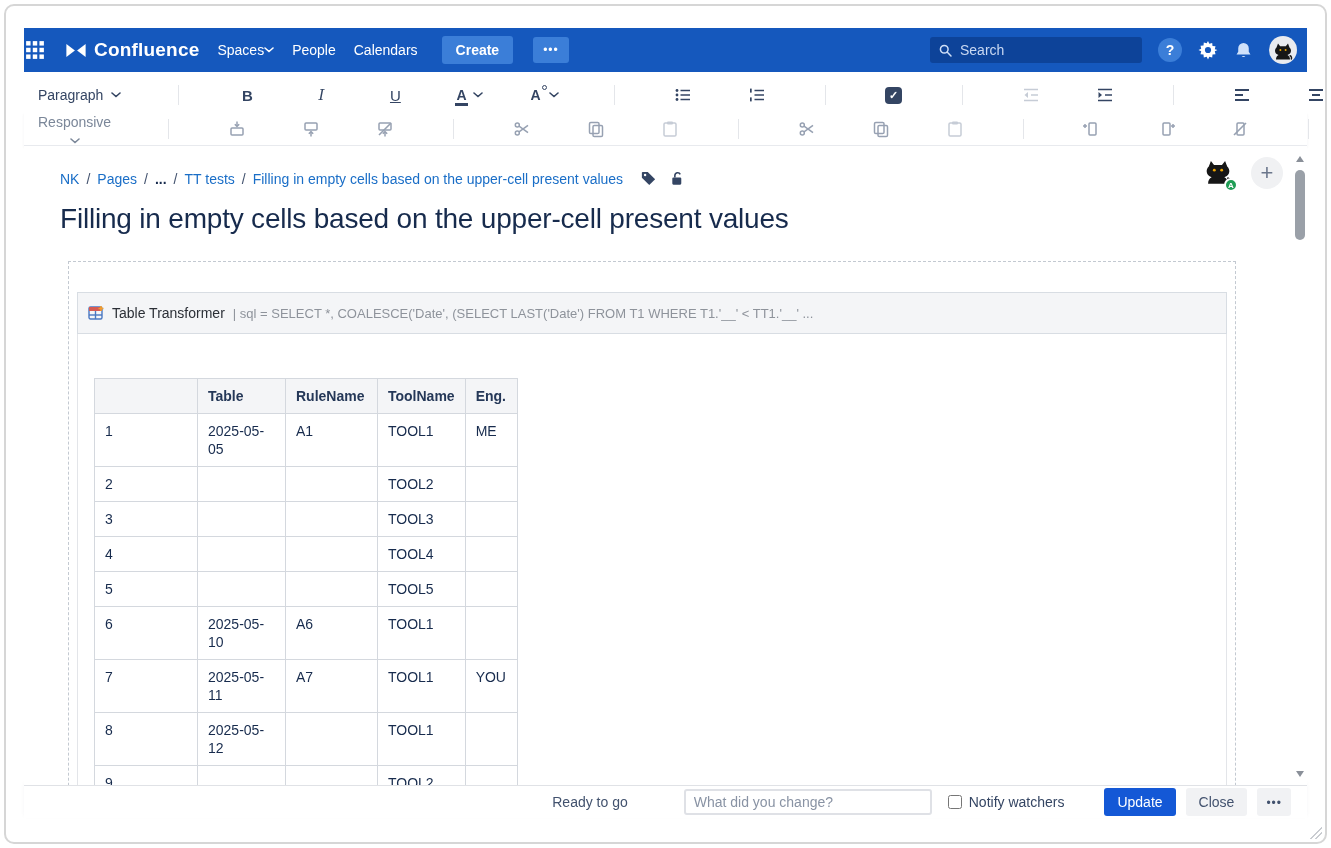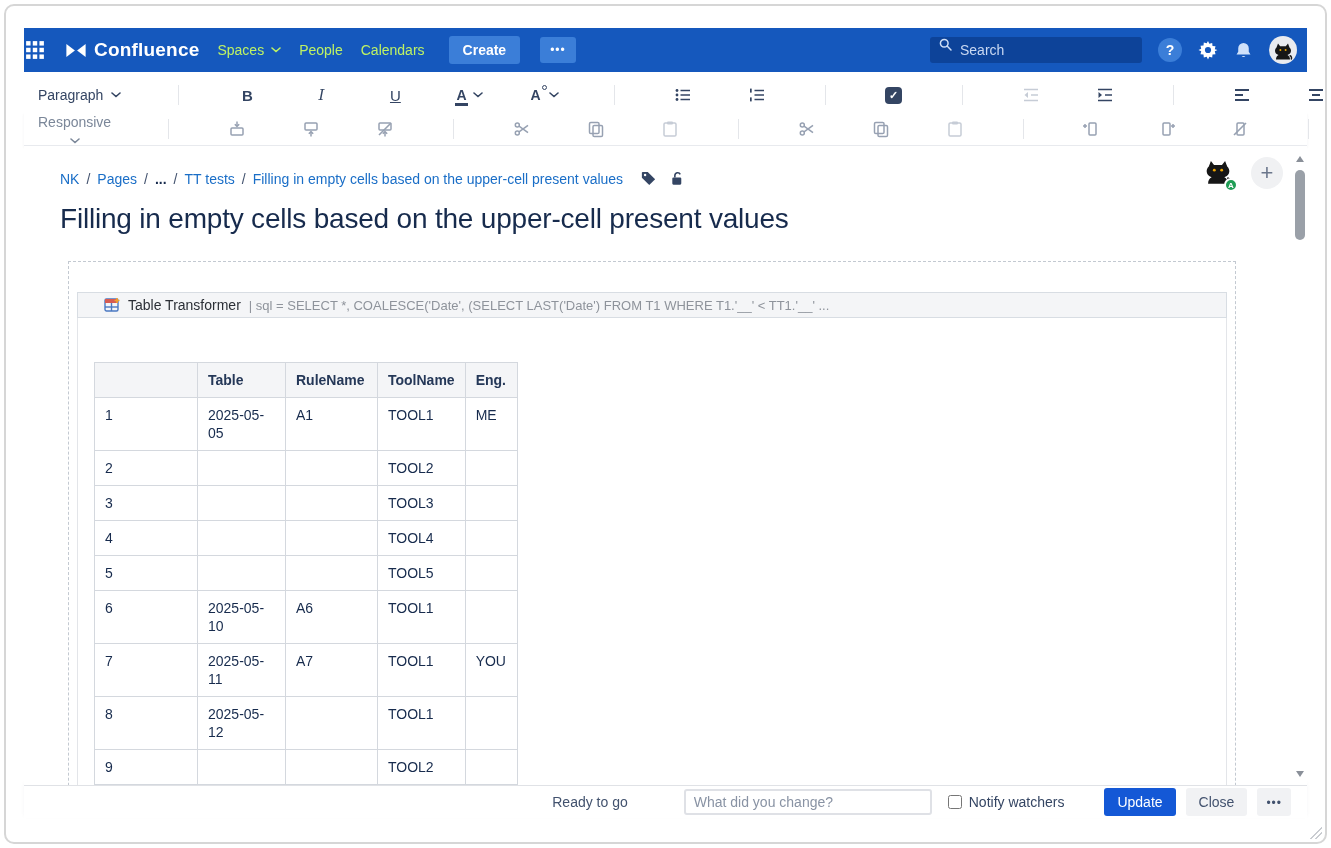--- a/index.html
+++ b/index.html
@@ -9,27 +9,27 @@
   .window { position:absolute; left:4px; top:4px; right:4px; bottom:4px;
             border:2px solid #d6d6d6; border-radius:10px; background:#fff; overflow:hidden; }
   .app { position:absolute; left:18px; right:18px; top:22px; bottom:24px; display:flex; flex-direction:column; }
 
   
   .navbar { height:44px; flex:none; background:#1558bd; display:flex; align-items:center; color:#fff; padding:0 10px 0 1px; }
   .nav-left { display:flex; align-items:center; gap:18px; }
   .appswitch { width:20px; height:20px; color:#fff; cursor:pointer; }
   .logo { display:flex; align-items:center; gap:7px; margin-left:2px; }
   .logo-text { font-size:19px; font-weight:700; letter-spacing:.2px; }
-  .nav-item { font-size:14px; color:#bef264; display:flex; align-items:center; gap:7px; cursor:pointer; }
+  .nav-item { font-size:14px; color:#ffffff; display:flex; align-items:center; gap:0; cursor:pointer; }
   .btn-create { background:#3b7ed8; color:#fff; font-size:14px; font-weight:700; border:none; border-radius:3px;
                 padding:6px 14px; margin-left:6px; cursor:pointer; }
   .btn-navmore { background:#3b7ed8; color:#fff; border:none; border-radius:3px; padding:6px 10px; margin-left:2px;
                  font-size:12px; letter-spacing:1px; cursor:pointer; }
   .nav-right { margin-left:auto; display:flex; align-items:center; gap:16px; }
-  .nav-search { width:212px; height:26px; background:#0d4399; border-radius:3px; display:flex; padding:0 8px; gap:7px; }
+  .nav-search { width:212px; height:26px; background:#0d4399; border-radius:3px; display:flex; align-items:center; padding:0 8px; gap:7px; }
   .nav-search svg { color:#cfdff7; }
   .nav-search input { background:transparent; border:none; outline:none; color:#fff; font-size:14px; width:160px; font-family:inherit; }
   .nav-search input::placeholder { color:#c9d8f2; }
   .nav-circle { width:24px; height:24px; border-radius:50%; background:#3b7ed8; color:#fff; font-weight:700; font-size:14px;
                 display:flex; align-items:center; justify-content:center; cursor:pointer; }
   .gear { color:#fff; } .belli { color:#cfe1fa; }
   .avatar { width:28px; height:28px; border-radius:50%; background:#e9ebef; overflow:hidden; display:flex; align-items:flex-end; justify-content:center; cursor:pointer; }
 
   
   .toolbar { display:flex; align-items:center; padding:0 8px 0 10px; background:#fff;gap:44px; }
@@ -65,22 +65,22 @@
   .crumb-icons { display:flex; align-items:center; gap:12px; margin-left:10px; color:#344563; }
   .byline { position:absolute; top:10px; right:24px; display:flex; align-items:center; gap:16px; }
   .byline-avatar { position:relative; width:34px; height:34px; cursor:pointer; }
   .badge { position:absolute; right:-3px; bottom:-2px; width:14px; height:14px; background:#1f9d55; border:2px solid #fff;
            border-radius:50%; color:#fff; font-size:8px; font-weight:700; display:flex; align-items:center; justify-content:center; }
   .plus-btn { width:32px; height:32px; border-radius:50%; background:#f0f1f3; border:none; color:#6b778c;
               font-size:22px; line-height:1; cursor:pointer; }
   .page-title { margin:16px 0 0 36px; font-size:28px; font-weight:400; color:#172b4d; letter-spacing:-.2px; }
 
   .macro-outer { margin:26px 71px 0 44px; border:1px dashed #c3c9d1; padding:30px 8px 8px 8px; height:600px; }
-  .macro-header { height:26px; background:#f4f5f7; border:1px solid #d8dde3; display:flex; align-items:center;
-                  gap:8px; padding:0 26px; cursor:pointer; }
+  .macro-header { height:42px; background:#f4f5f7; border:1px solid #d8dde3; display:flex; align-items:center;
+                  gap:8px; padding:0 10px; cursor:pointer; }
   .macro-name { font-size:14px; color:#2b2f36; white-space:nowrap; }
   .macro-params { font-size:13px; color:#8e939b; white-space:nowrap; overflow:hidden; text-overflow:ellipsis; }
   .macro-body { border:1px solid #e3e5e9; border-top:none; background:#fff; height:540px; padding:44px 0 0 16px; }
 
   table.data { border-collapse:collapse; font-size:14px; color:#172b4d; }
   table.data th, table.data td { border:1px solid #d4d8de; padding:8px 10px; text-align:left; vertical-align:top; line-height:18px; }
   table.data th { background:#f4f5f7; color:#253858; font-weight:700; }
 
   
   .scrollbar { position:absolute; top:10px; bottom:8px; right:0; width:14px; }

